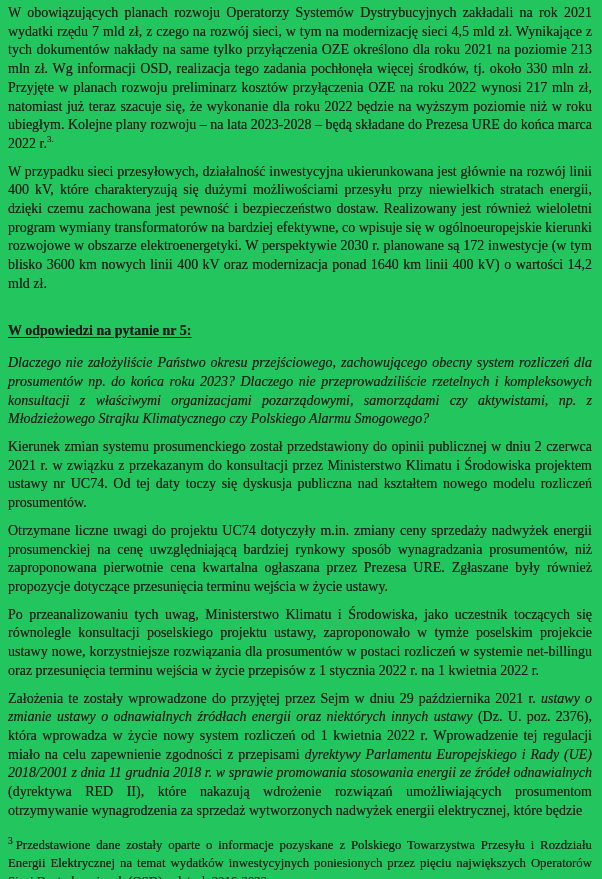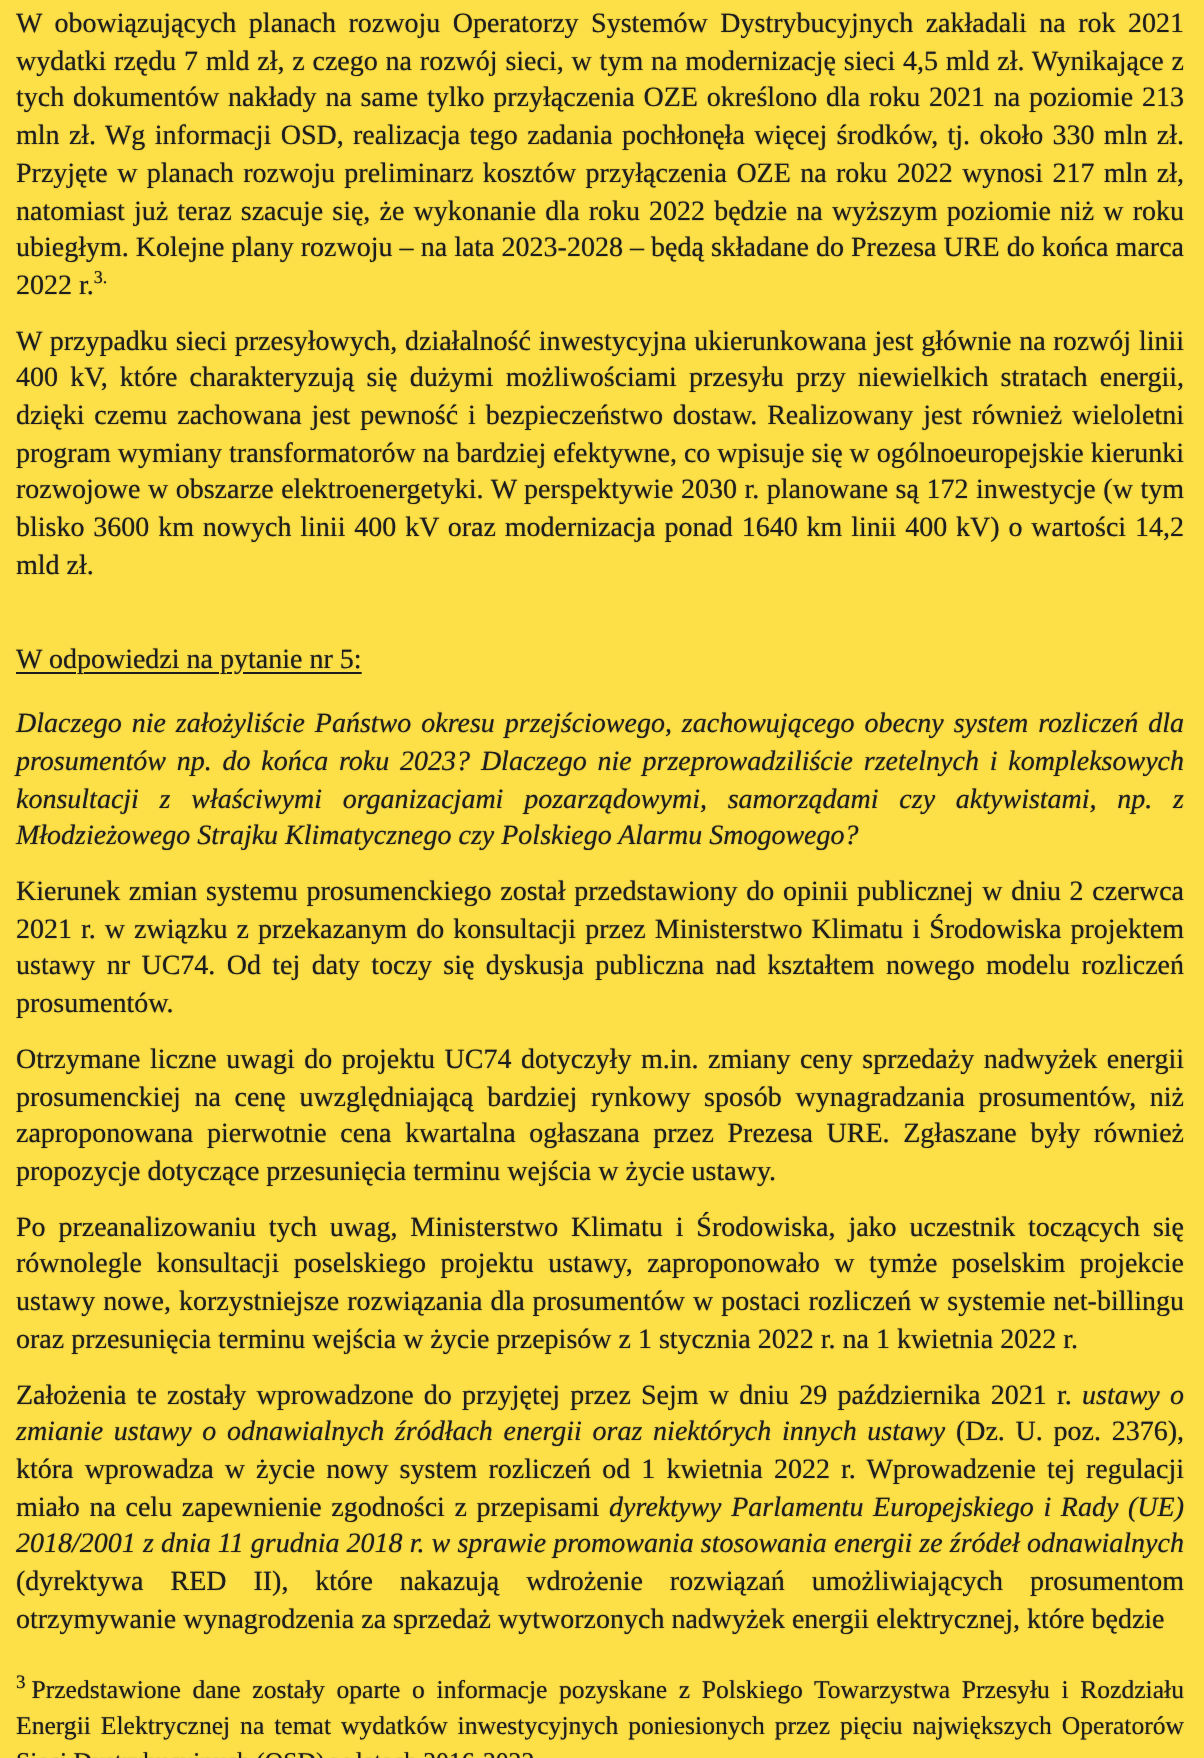--- a/index.html
+++ b/index.html
@@ -3,34 +3,34 @@
 <meta charset="utf-8">
 <style>
   html, body { margin: 0; padding: 0; background: #fbfbf9; }
   .page {
     position: relative;
     width: 602px;
     height: 879px;
     box-sizing: border-box;
     padding: 4px 10px 0 8px;
     overflow: hidden;
-    background: #fde047;
+    background: #22c55e;
     font-family: "Liberation Serif", "DejaVu Serif", serif;
     font-size: 14px;
     line-height: 18.7px;
     color: #1d1d1d;
     text-shadow: 0 0 0.6px rgba(25,25,25,0.65);
   }
   .para {
     margin: 0 0 9px 0;
     text-align: justify;
   }
   .heading {
     font-size: 14px;
-    font-weight: normal;
+    font-weight: bold;
     margin: 28px 0 14px 0;
     text-align: left;
   }
   .heading .u { text-decoration: underline; text-underline-offset: 2px; }
   .italic { font-style: italic; font-family: Liberation Serif, serif; }
   .underlined { text-underline-offset: 2px; }
   .fn-ref {
     font-size: 9px;
     vertical-align: super;
     line-height: 0;

